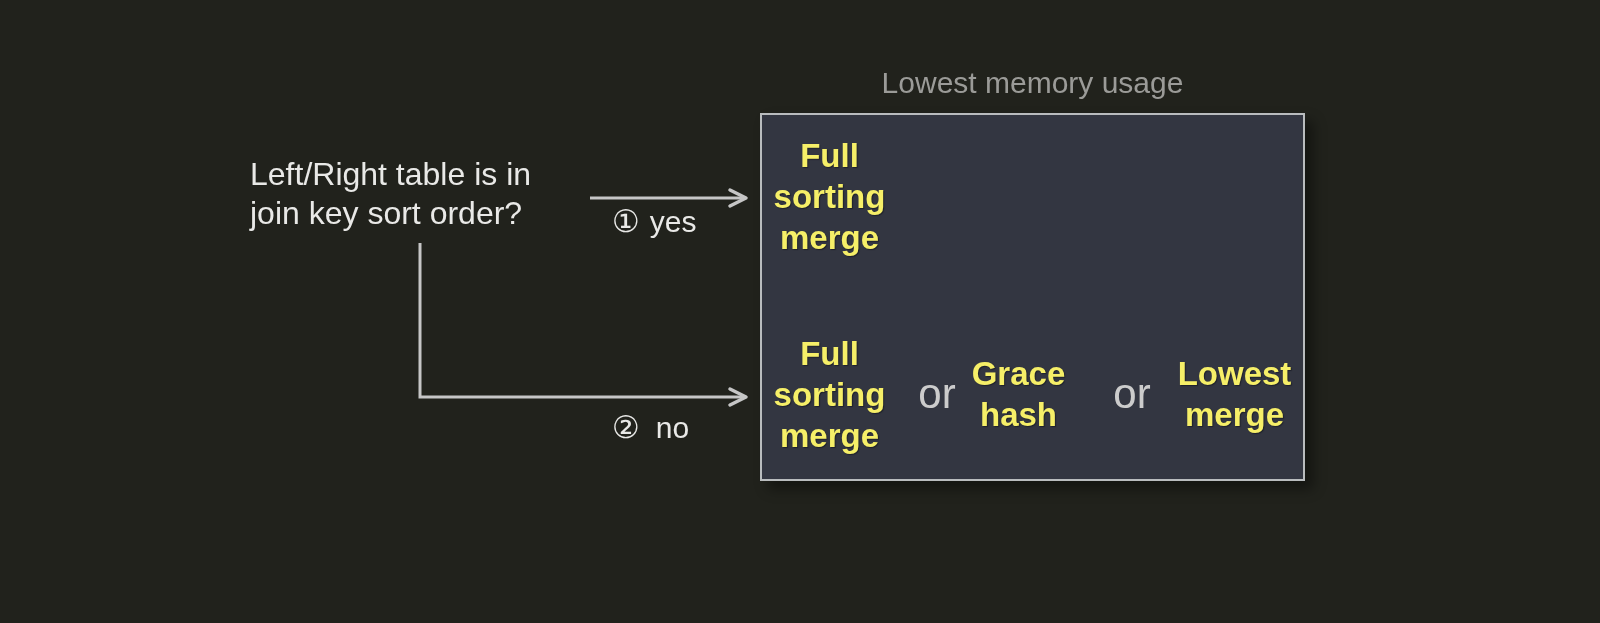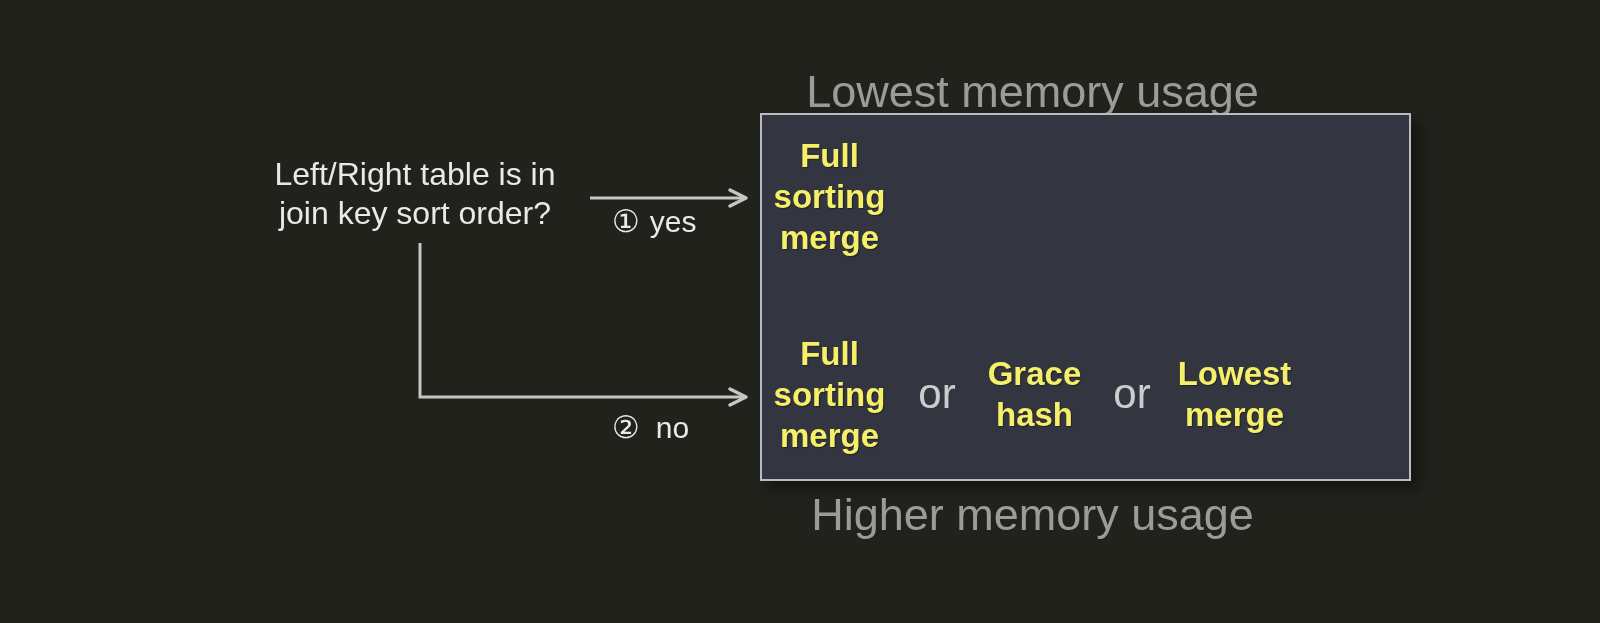--- a/index.html
+++ b/index.html
@@ -26,47 +26,47 @@
   }
   .connectors {
     position: absolute; left: 0; top: 0;
     width: 1600px; height: 623px;
     pointer-events: none;
   }
   .connector { stroke: var(--line); }
   .question {
     position: absolute;
     left: 250px; top: 155px; width: 330px;
-    text-align: center;
+    text-align: left;
     font-size: 32px; line-height: 39px;
     color: var(--light-text);
     white-space: pre-line;
   }
   .branch-label {
     position: absolute;
     display: flex; align-items: baseline;
     font-size: 30px;
     color: var(--light-text);
   }
   .branch-label .num { font-size: 31px; }
   .branch-yes { left: 612px; top: 203px; gap: 10px; }
   .branch-no  { left: 612px; top: 409px; gap: 16px; }
   .caption {
     position: absolute;
     left: 760px; width: 545px;
     text-align: center;
-    font-size: 45px;
+    font-size: 30px;
     color: var(--caption-text);
   }
   .caption-top { top: 66px; }
   .caption-bottom { top: 489px; }
   .options-box {
     position: absolute;
     left: 760px; top: 113px;
-    width: 651px; height: 368px;
+    width: 545px; height: 368px;
     background: var(--box-bg);
     border: 2px solid var(--box-border);
     box-shadow: 8px 8px 12px rgba(0,0,0,0.40);
   }
   .opt {
     position: absolute;
     text-align: center;
     font-weight: 700;
     font-size: 33px; line-height: 41px;
     color: var(--yellow);
@@ -75,21 +75,21 @@
   }
   .or-sep {
     position: absolute;
     text-align: center;
     font-size: 42px; line-height: 41px;
     color: var(--or-text);
   }
   .opt-row1        { left: 5px;   top: 20px;  width: 125px; }
   .opt-row2-first  { left: 5px;   top: 218px; width: 125px; }
   .or-1            { left: 140px; top: 258px; width: 70px;  }
-  .opt-row2-second { left: 210px; top: 238px; width: 125px; }
+  .opt-row2-second { left: 194px; top: 238px; width: 125px; }
   .or-2            { left: 335px; top: 258px; width: 70px;  }
   .opt-row2-third  { left: 400px; top: 238px; width: 145px; }
 </style>
 </head>
 <body>
 
 <div class="canvas">
 
   <svg class="connectors" viewBox="0 0 1600 623" xmlns="http://www.w3.org/2000/svg">
     <defs>
@@ -125,15 +125,14 @@
 sorting
 merge</div>
     <div class="or-sep or-1">or</div>
     <div class="opt opt-row2-second">Grace
 hash</div>
     <div class="or-sep or-2">or</div>
     <div class="opt opt-row2-third">Lowest
 merge</div>
   </div>
 
-  <div class="caption caption-bottom">Higher memory usage</div>
 
 </div>
 
 </body></html>

